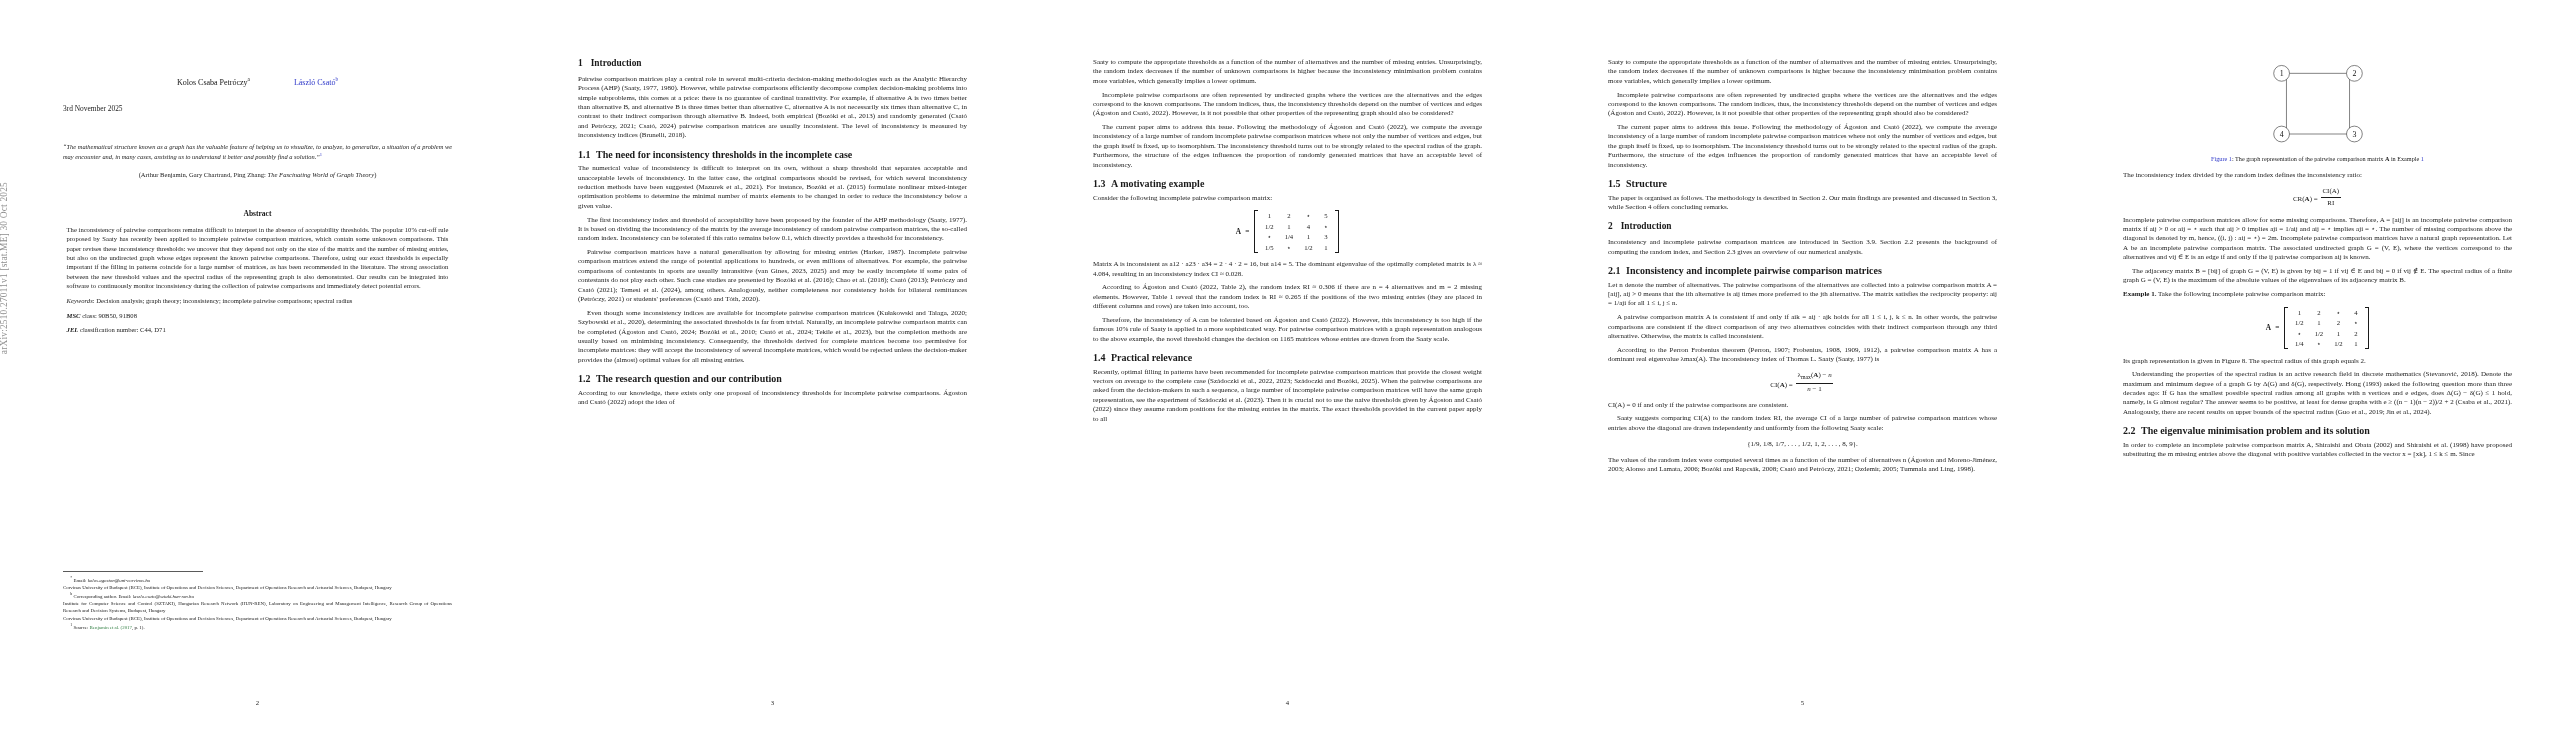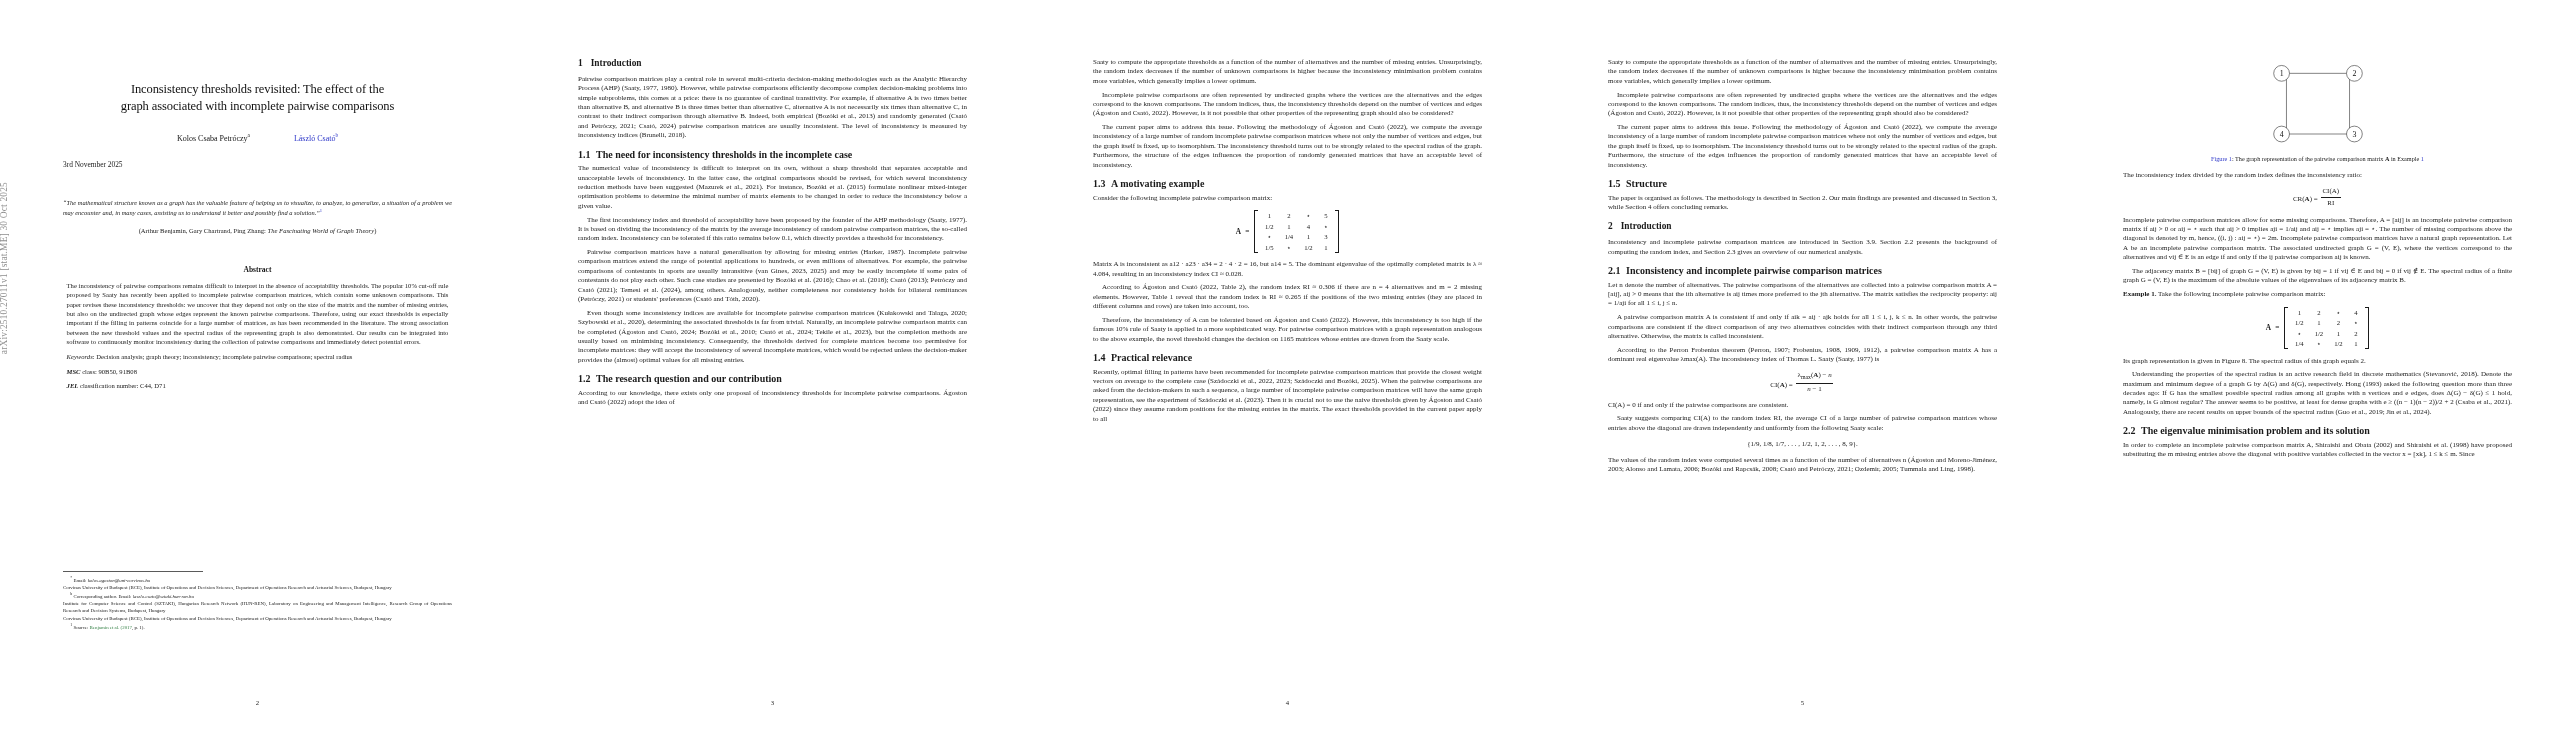--- a/index.html
+++ b/index.html
@@ -232,24 +232,20 @@
 </style>
 </head>
 <body>
 
 <div id="viewer">
 
   <div class="page p1">
     <div class="arxiv-stamp">arXiv:2510.27011v1  [stat.ME]  30 Oct 2025</div>
 
     <div class="page-inner">
-      <div class="title">
-        <div>Inconsistency thresholds revisited: The effect of the</div>
-        <div>graph associated with incomplete pairwise comparisons</div>
-      </div>
 
       <div class="authors">
         <span class="a1"><span>Kolos Csaba Petróczy</span><sup>a</sup></span><span class="a2"><span>László Csató</span><sup>b</sup></span>
       </div>
 
       <div class="dateline">3rd November 2025</div>
 
       <div class="epigraph">
         <span>“The mathematical structure known as a graph has the valuable feature of helping us to visualize, to analyze, to generalize, a situation of a problem we may encounter and, in many cases, assisting us to understand it better and possibly find a solution.”</span><span class="fn">1</span>
       </div>

